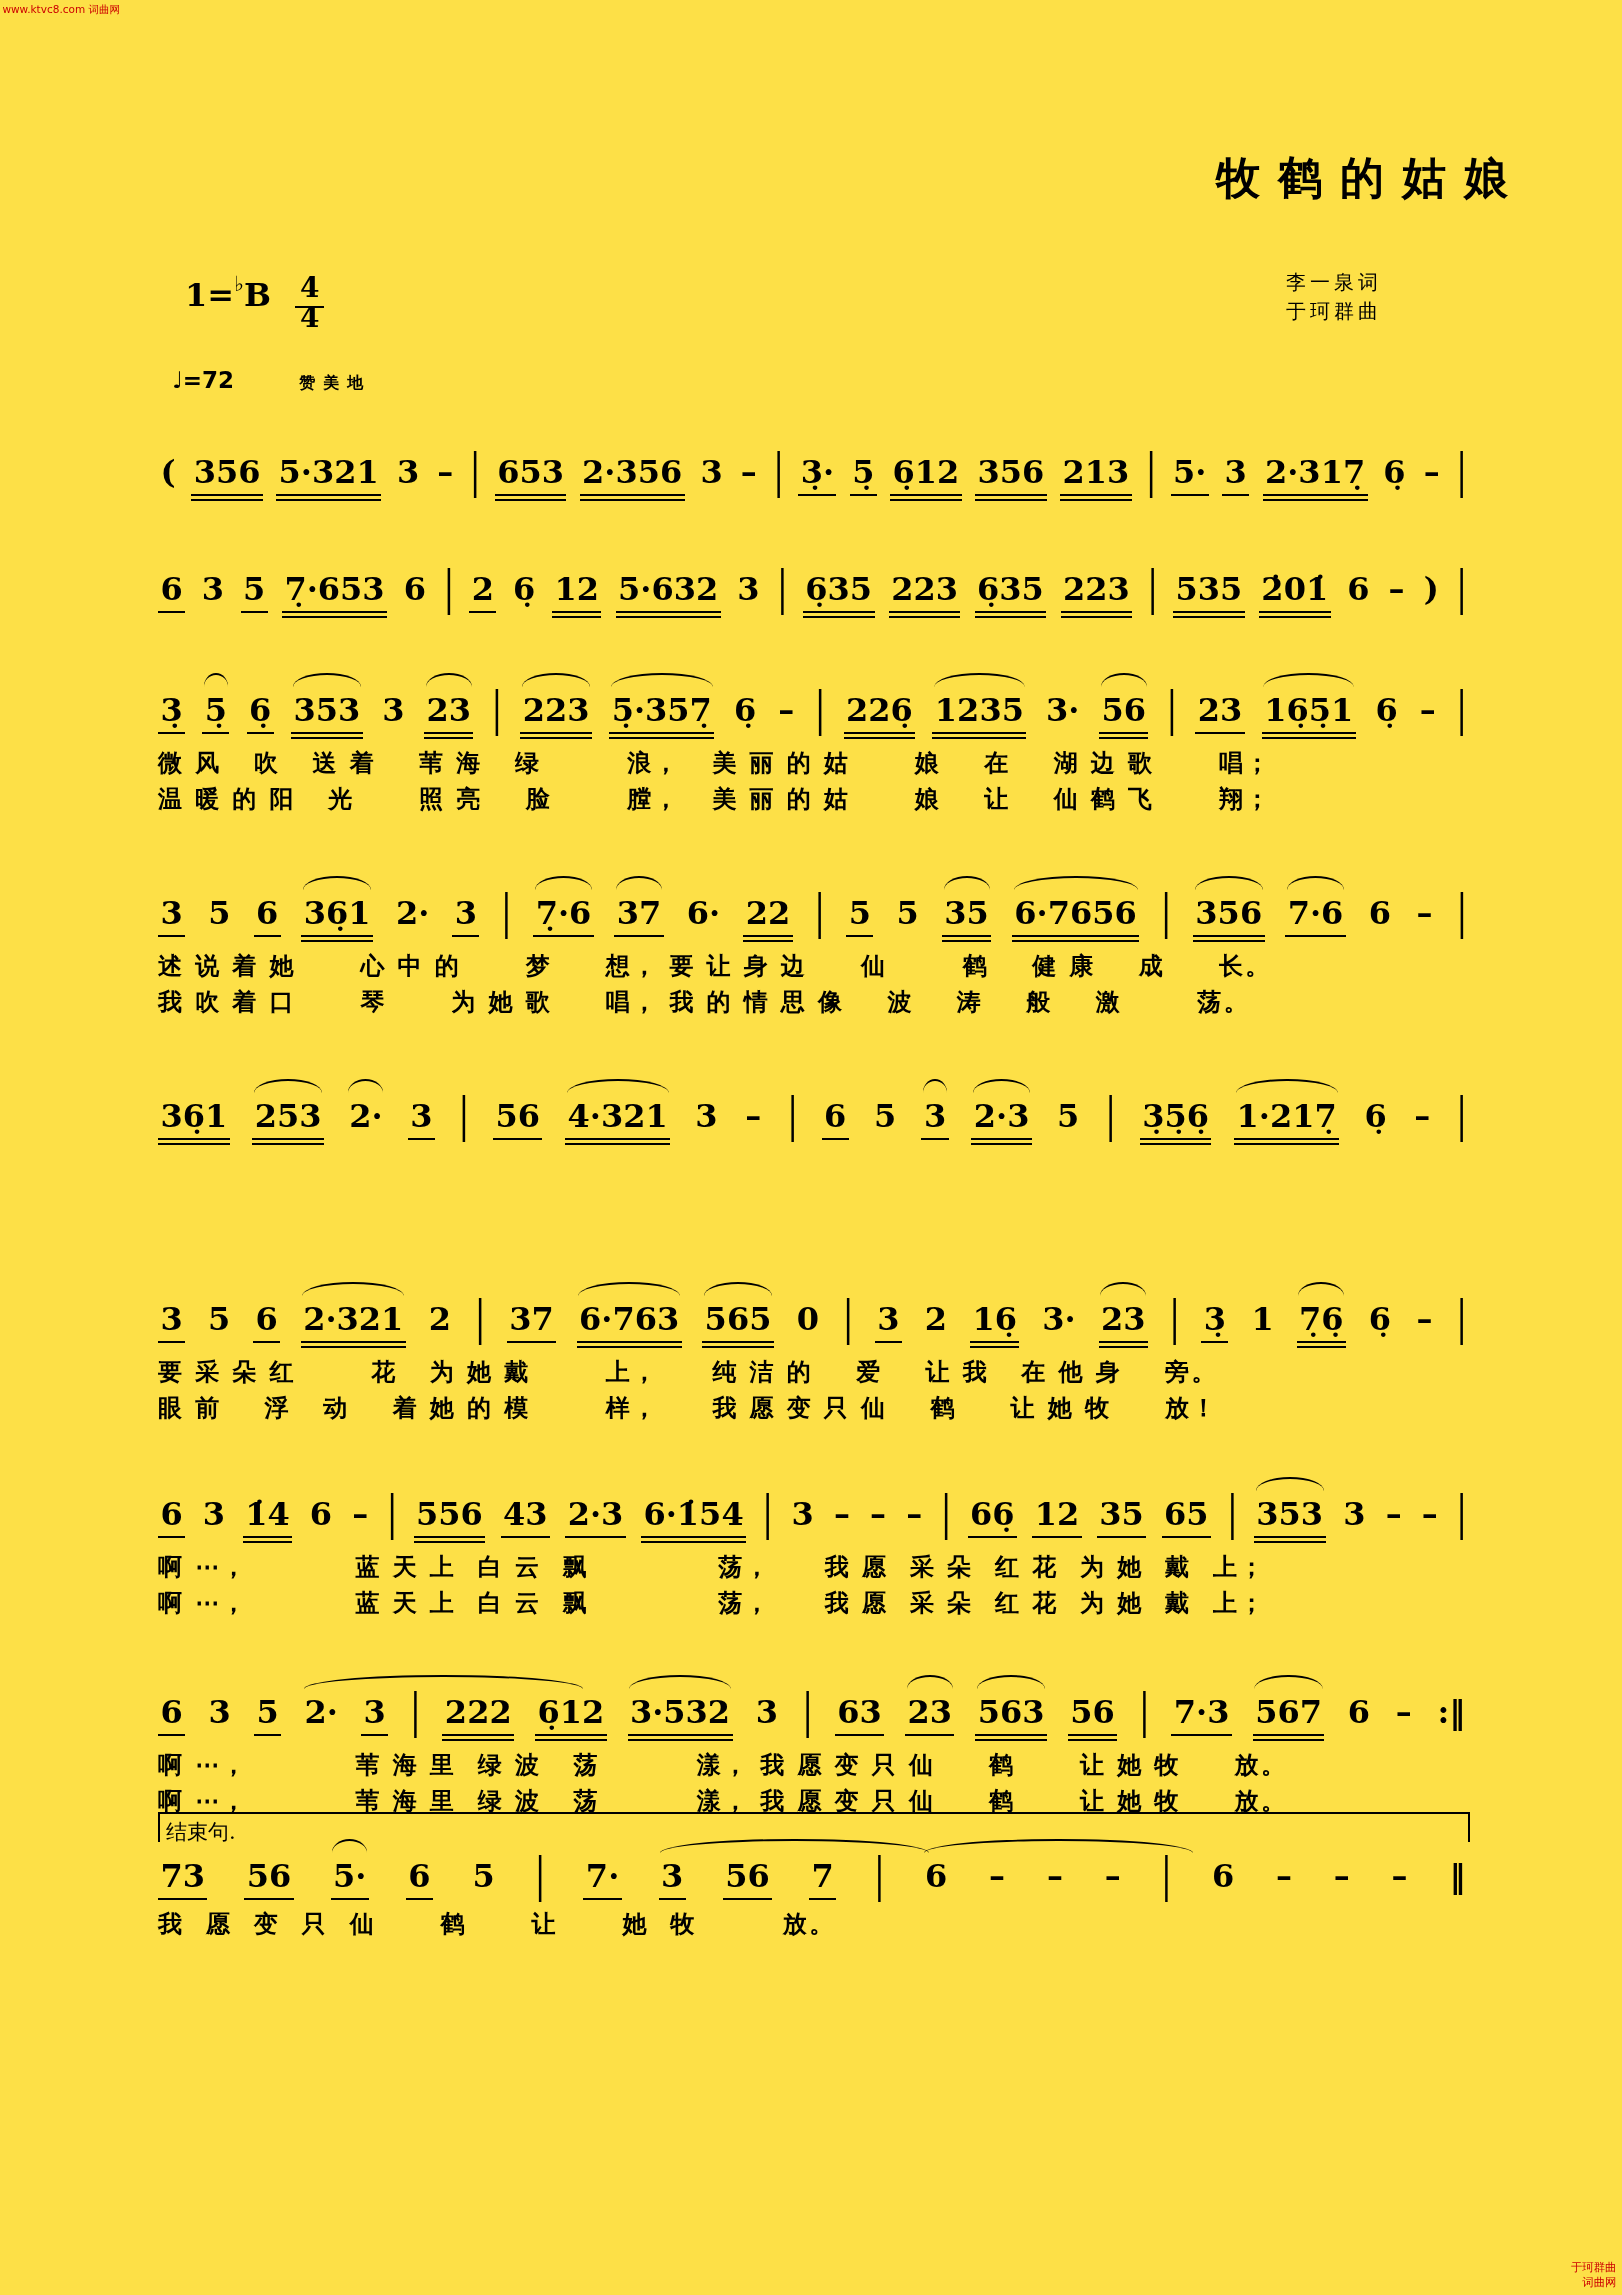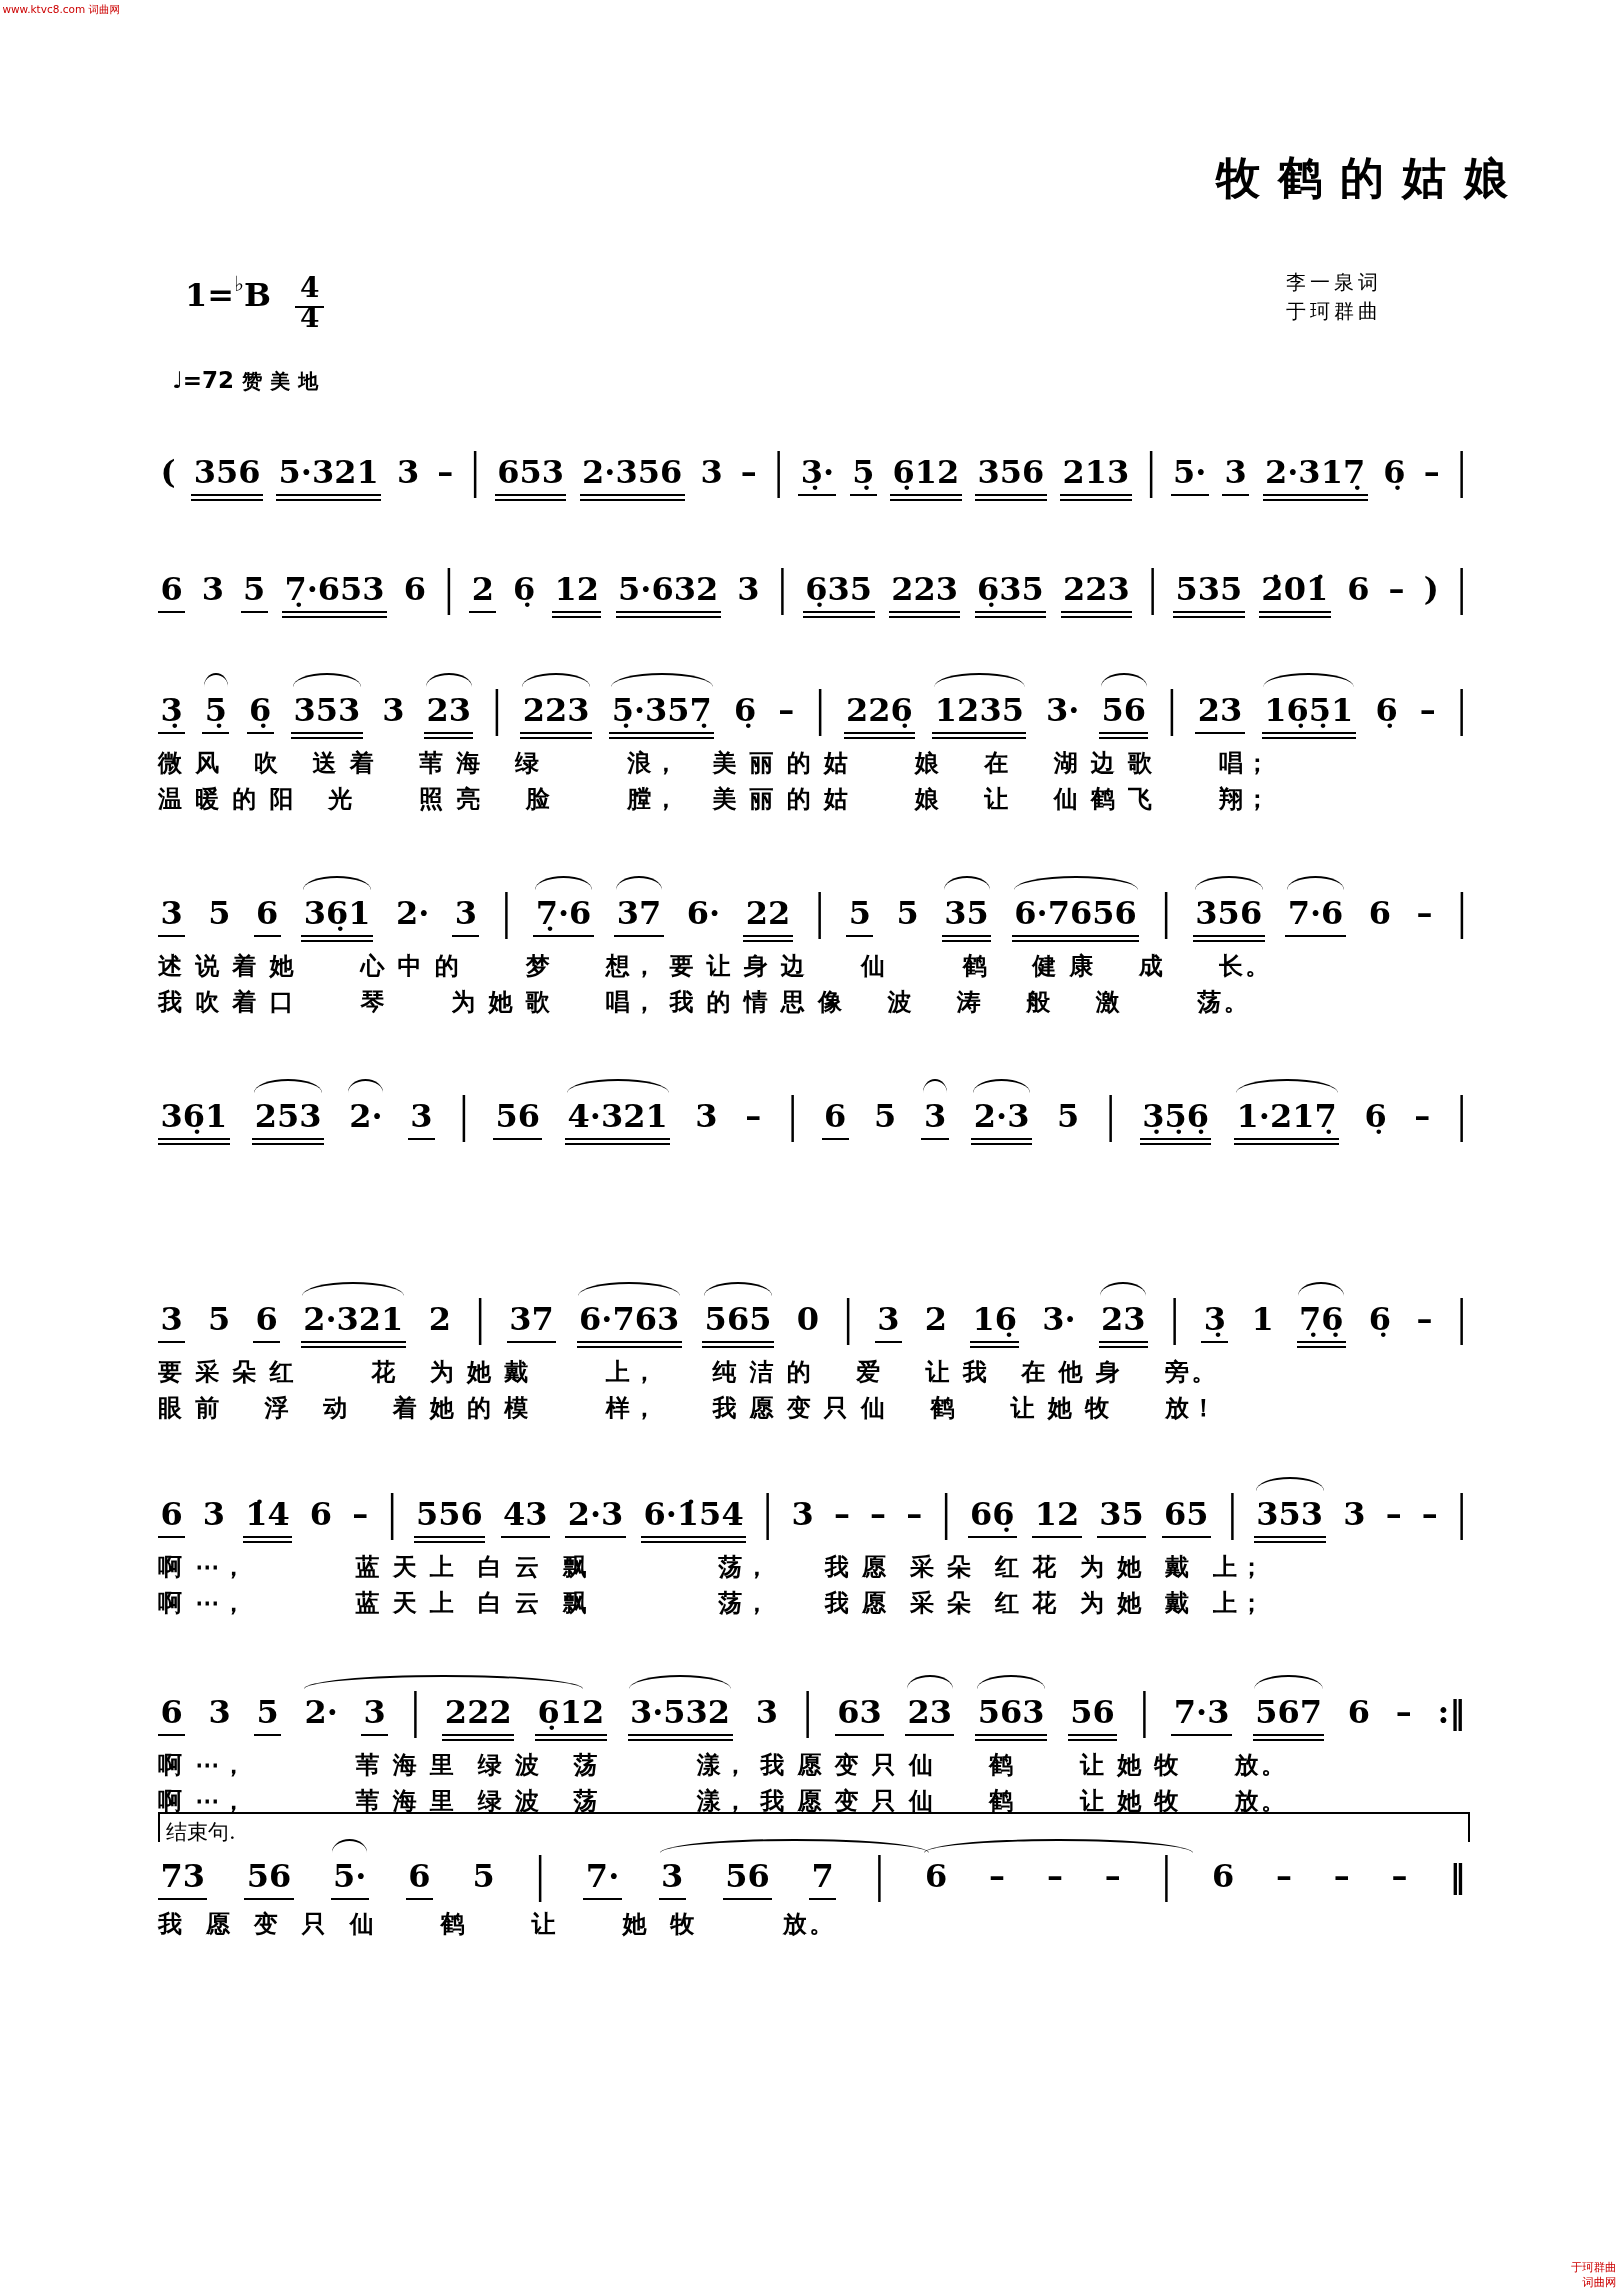--- a/index.html
+++ b/index.html
@@ -1,31 +1,31 @@
 <!DOCTYPE html>
 <html style="font-size:13px"><head>
 <meta charset="utf-8">
 <style>
   html,body{margin:0;padding:0;background:#e8e8e8;}
-  #page{position:relative;width:1623px;height:2295px;background:#ffffff;overflow:hidden;
+  #page{position:relative;width:1623px;height:2295px;background:#fde047;overflow:hidden;
         font-family:"DejaVu Serif", serif;color:#000;}
   .wm-top{position:absolute;left:2.4px;top:3.2px;font:10.5px "DejaVu Sans",sans-serif;color:#cc0000;}
   .wm-bottom{position:absolute;right:6.5px;bottom:4.9px;text-align:right;
              font:11.4px "DejaVu Sans",sans-serif;color:#cc0000;line-height:1.3;}
   .title{position:absolute;left:0;right:97px;top:149px;text-align:right;
          font-size:44px;font-weight:900;letter-spacing:18px;}
   .keysig{position:absolute;left:185px;top:272px;font-size:32px;font-weight:bold;}
   .keysig .flat{font-size:21px;vertical-align:14.6px;font-family:"DejaVu Sans",sans-serif;}
   .meter{display:inline-block;margin-left:24px;text-align:center;vertical-align:-21px;
          font-size:28px;font-weight:bold;line-height:1.05;}
   .meter .num{border-bottom:2.4px solid #000;padding:0 4.9px 1.6px;}
   .credits{position:absolute;left:1286px;top:268px;font-size:20px;letter-spacing:4px;line-height:1.45;}
   .tempo{position:absolute;left:172px;top:367px;font-size:23px;font-weight:bold;
          font-family:"DejaVu Sans",sans-serif;}
-  .tempo .expr{font-family:"DejaVu Serif",serif;letter-spacing:8px;font-size:20px;}
+  .tempo .expr{margin-left:57px;font-family:"DejaVu Serif",serif;letter-spacing:8px;font-size:16px;}
   .system{position:absolute;left:158px;width:1310px;}
   .notes{display:flex;justify-content:space-between;align-items:baseline;
          font-size:32px;font-weight:bold;}
   .tk{display:inline-block;padding:0 2.4px 3.2px;position:relative;white-space:nowrap;}
   .tk.u1{border-bottom:2.4px solid #000;}
   .tk.u2{border-bottom:7.3px double #000;}
   .tk.bar{font-weight:400;transform:scaleY(1.45);padding:0 0.8px 3.2px;}
   .tk.s::before,.tk.sw::before{content:"";position:absolute;top:-18px;left:1.6px;right:1.6px;height:12px;
       border-top:2.4px solid #000;border-radius:50% 50% 0 0 / 100% 100% 0 0;}
   .tk.sw::before{right:-243px;}

